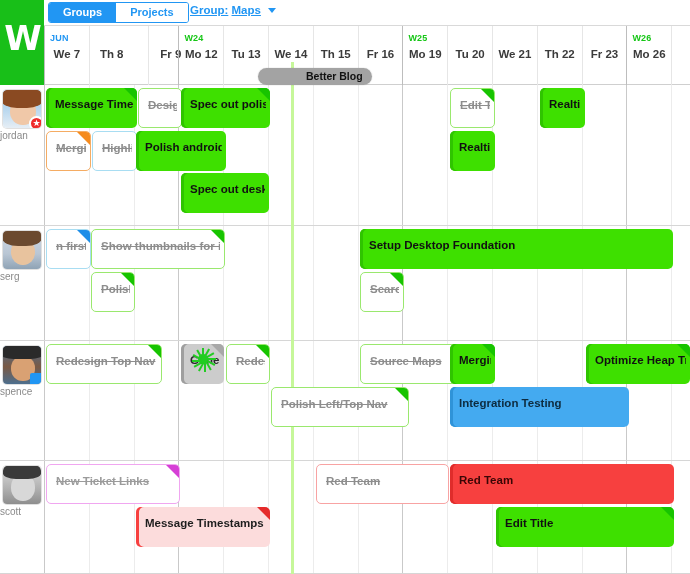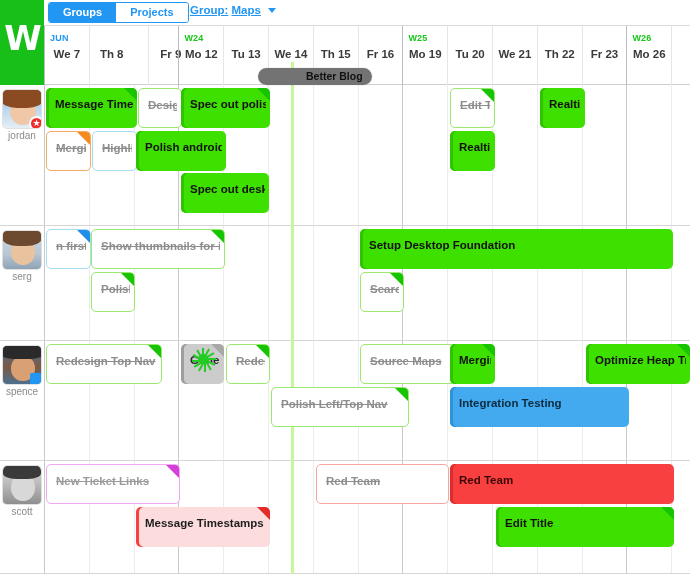--- a/index.html
+++ b/index.html
@@ -60,21 +60,21 @@
   .gcol.wk{ border-left:1px solid #c9c9c9; }
   .todayline{ position:absolute; top:-23px; bottom:0; width:3px;
               background:#c6f79a; z-index:2; }
 
   .row{ position:absolute; left:0; width:690px; border-bottom:1px solid #d6d6d6; }
   .sidecell{ position:absolute; left:0; top:0; width:44px; bottom:0;
              background:#fff; z-index:6; }
   .avatar{ position:absolute; left:3px; top:5px; width:38px; height:38px;
            border-radius:4px; overflow:hidden; background:#cfd6dd;
            box-shadow:0 0 0 1px rgba(0,0,0,.12); }
-  .uname{ position:absolute; left:0; width:44px; top:45px; text-align:center;
+  .uname{ position:absolute; left:0; width:44px; top:45px; text-align:left;
           font-size:10px; color:#8a8a8a; overflow:hidden; white-space:nowrap; }
   .badge{ position:absolute; right:-3px; bottom:-3px; width:15px; height:15px;
           border-radius:50%; background:#ef2b2b; border:2px solid #fff;
           color:#fff; font-size:9px; line-height:11px; text-align:center; }
   .cornbadge{ position:absolute; right:0; bottom:0; width:11px; height:11px;
               background:#2196f3; border-top-left-radius:2px; }
 
   
   .task{ position:absolute; height:40px; border-radius:5px; z-index:4;
          overflow:hidden; }
@@ -196,21 +196,21 @@
       <div class="dcol wk" style="left: 582.4px; width: 44.8px; padding-left: 24px;">
         <div class="wklbl w">W26</div>
         <div class="day">Mo 26</div>
       </div>
       <div class="dcol" style="left: 627.2px; width: 44.8px;">
         <div class="day">T</div>
       </div>
     </div>
 
   <div id="pills">
-      <div class="pill" style="left: 258px; background: #737373; padding-left: 48px;">Better Blog</div>
+      <div class="pill" style="left: 258px; background: #a3a3a3; padding-left: 48px;">Better Blog</div>
     </div>
 
   <div class="body" id="body">
       <div class="gcol wk" style="left: 44px;"></div>
       <div class="gcol" style="left: 88.8px;"></div>
       <div class="gcol" style="left: 133.6px;"></div>
       <div class="gcol wk" style="left: 178.4px;"></div>
       <div class="gcol" style="left: 223.2px;"></div>
       <div class="gcol" style="left: 268px;"></div>
       <div class="gcol" style="left: 312.8px;"></div>

